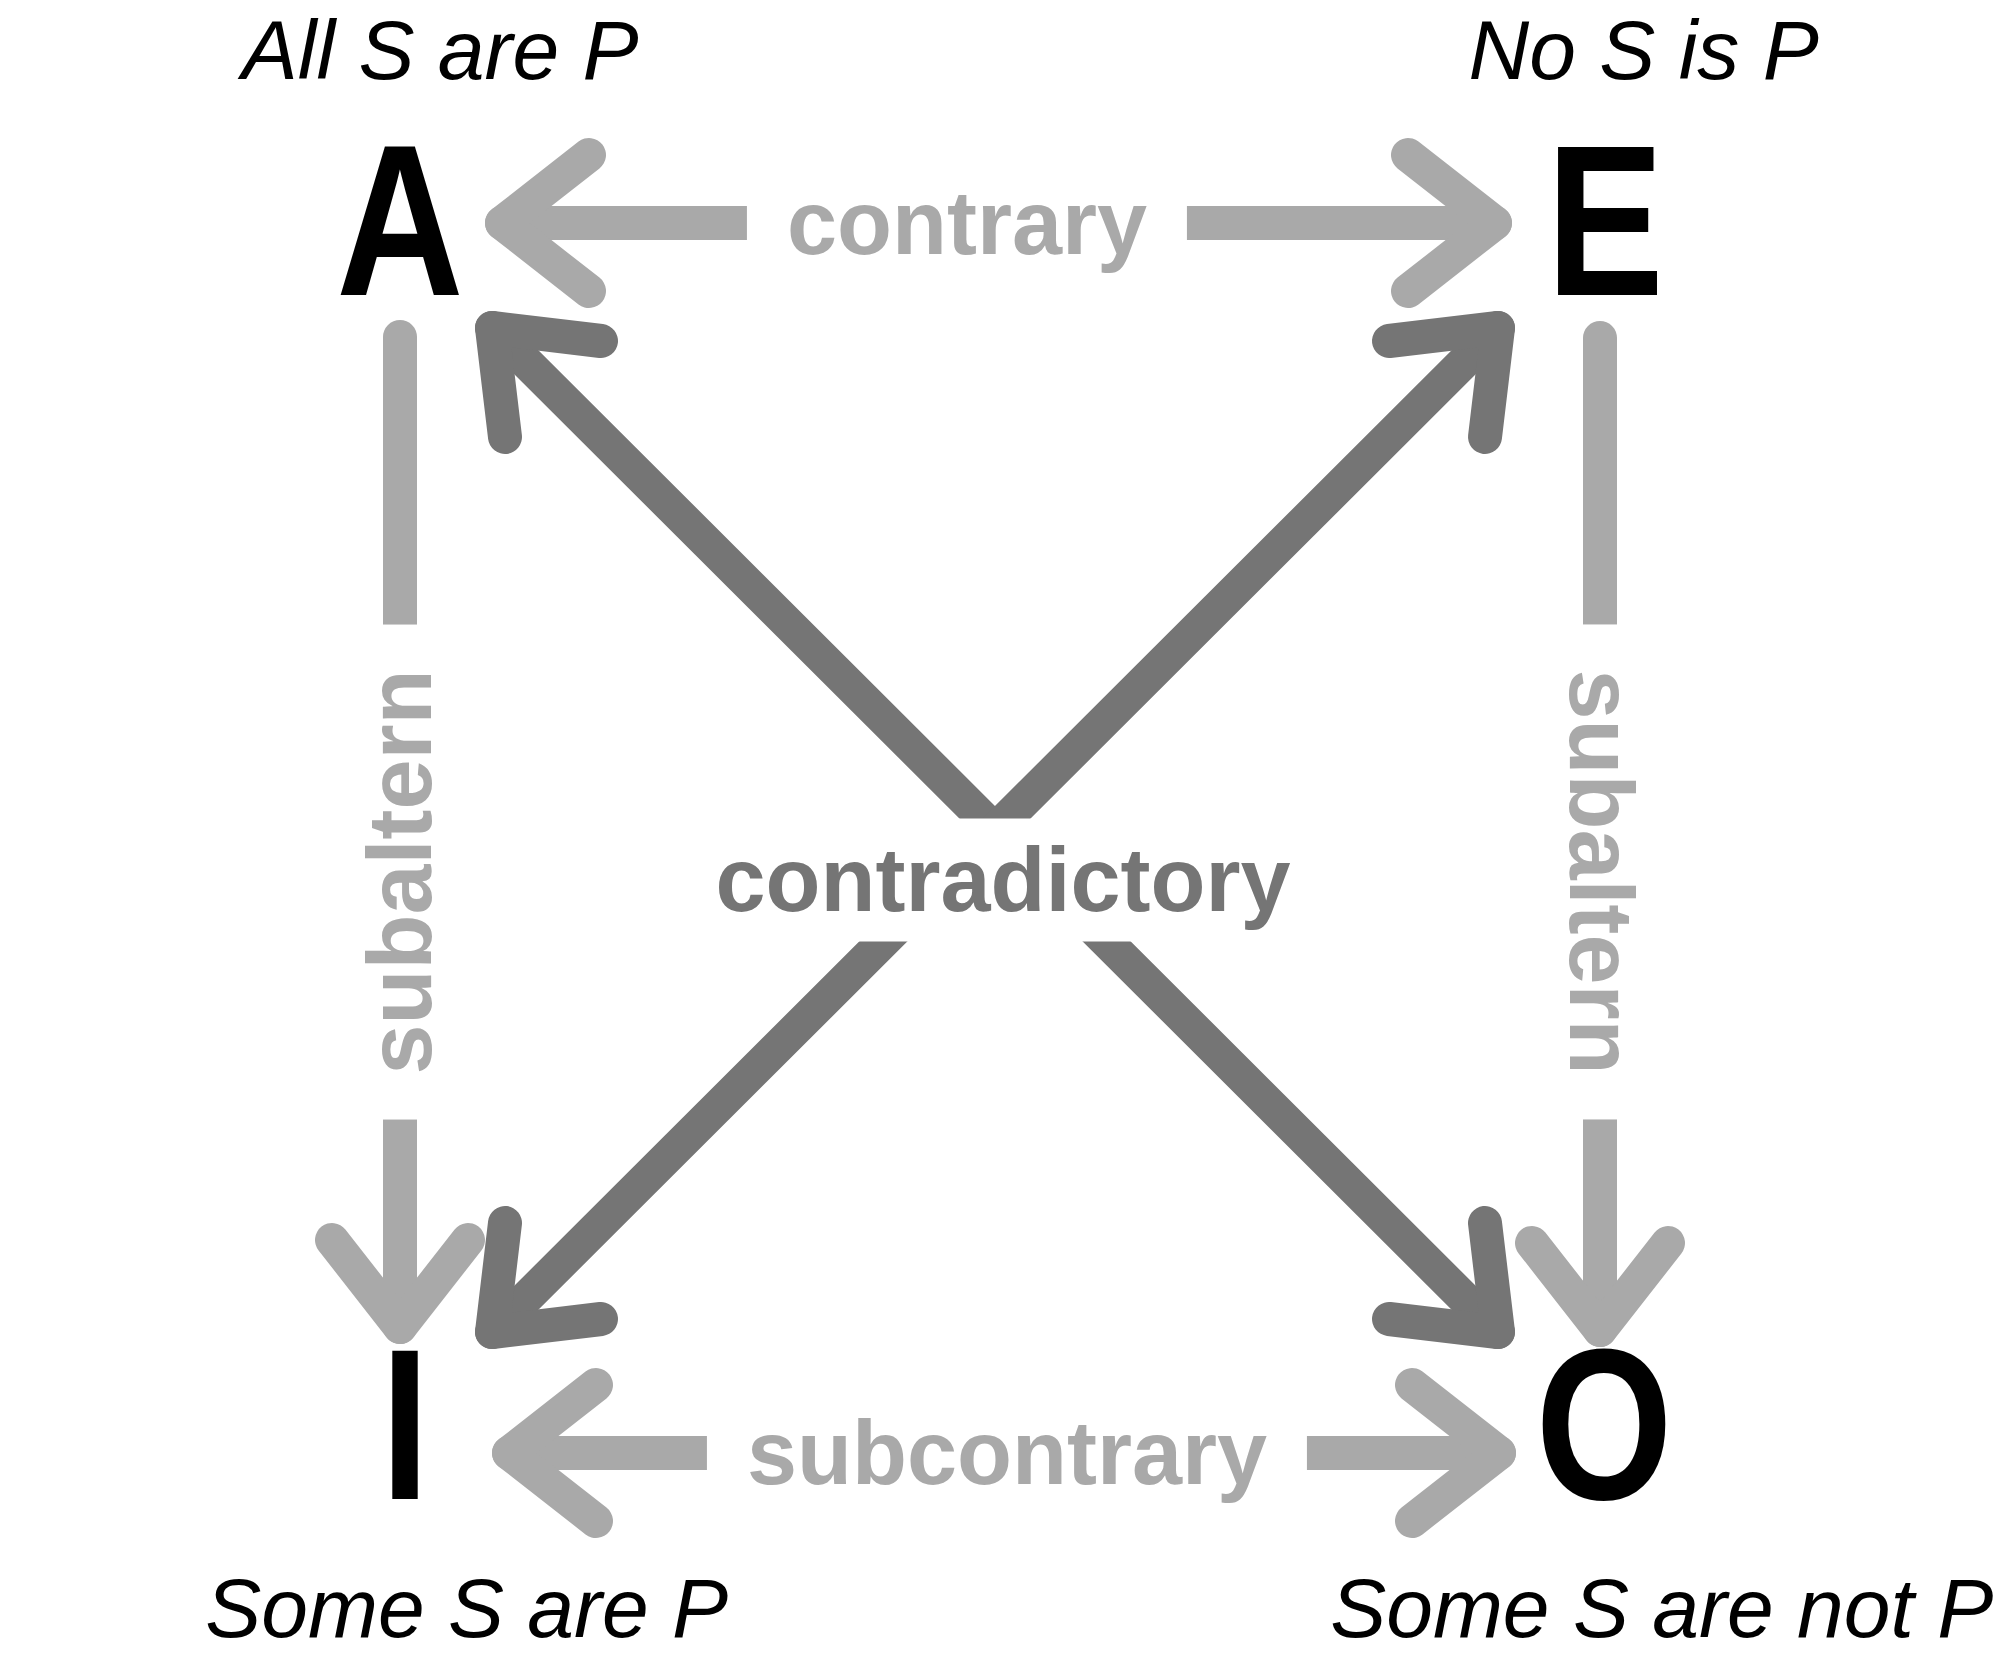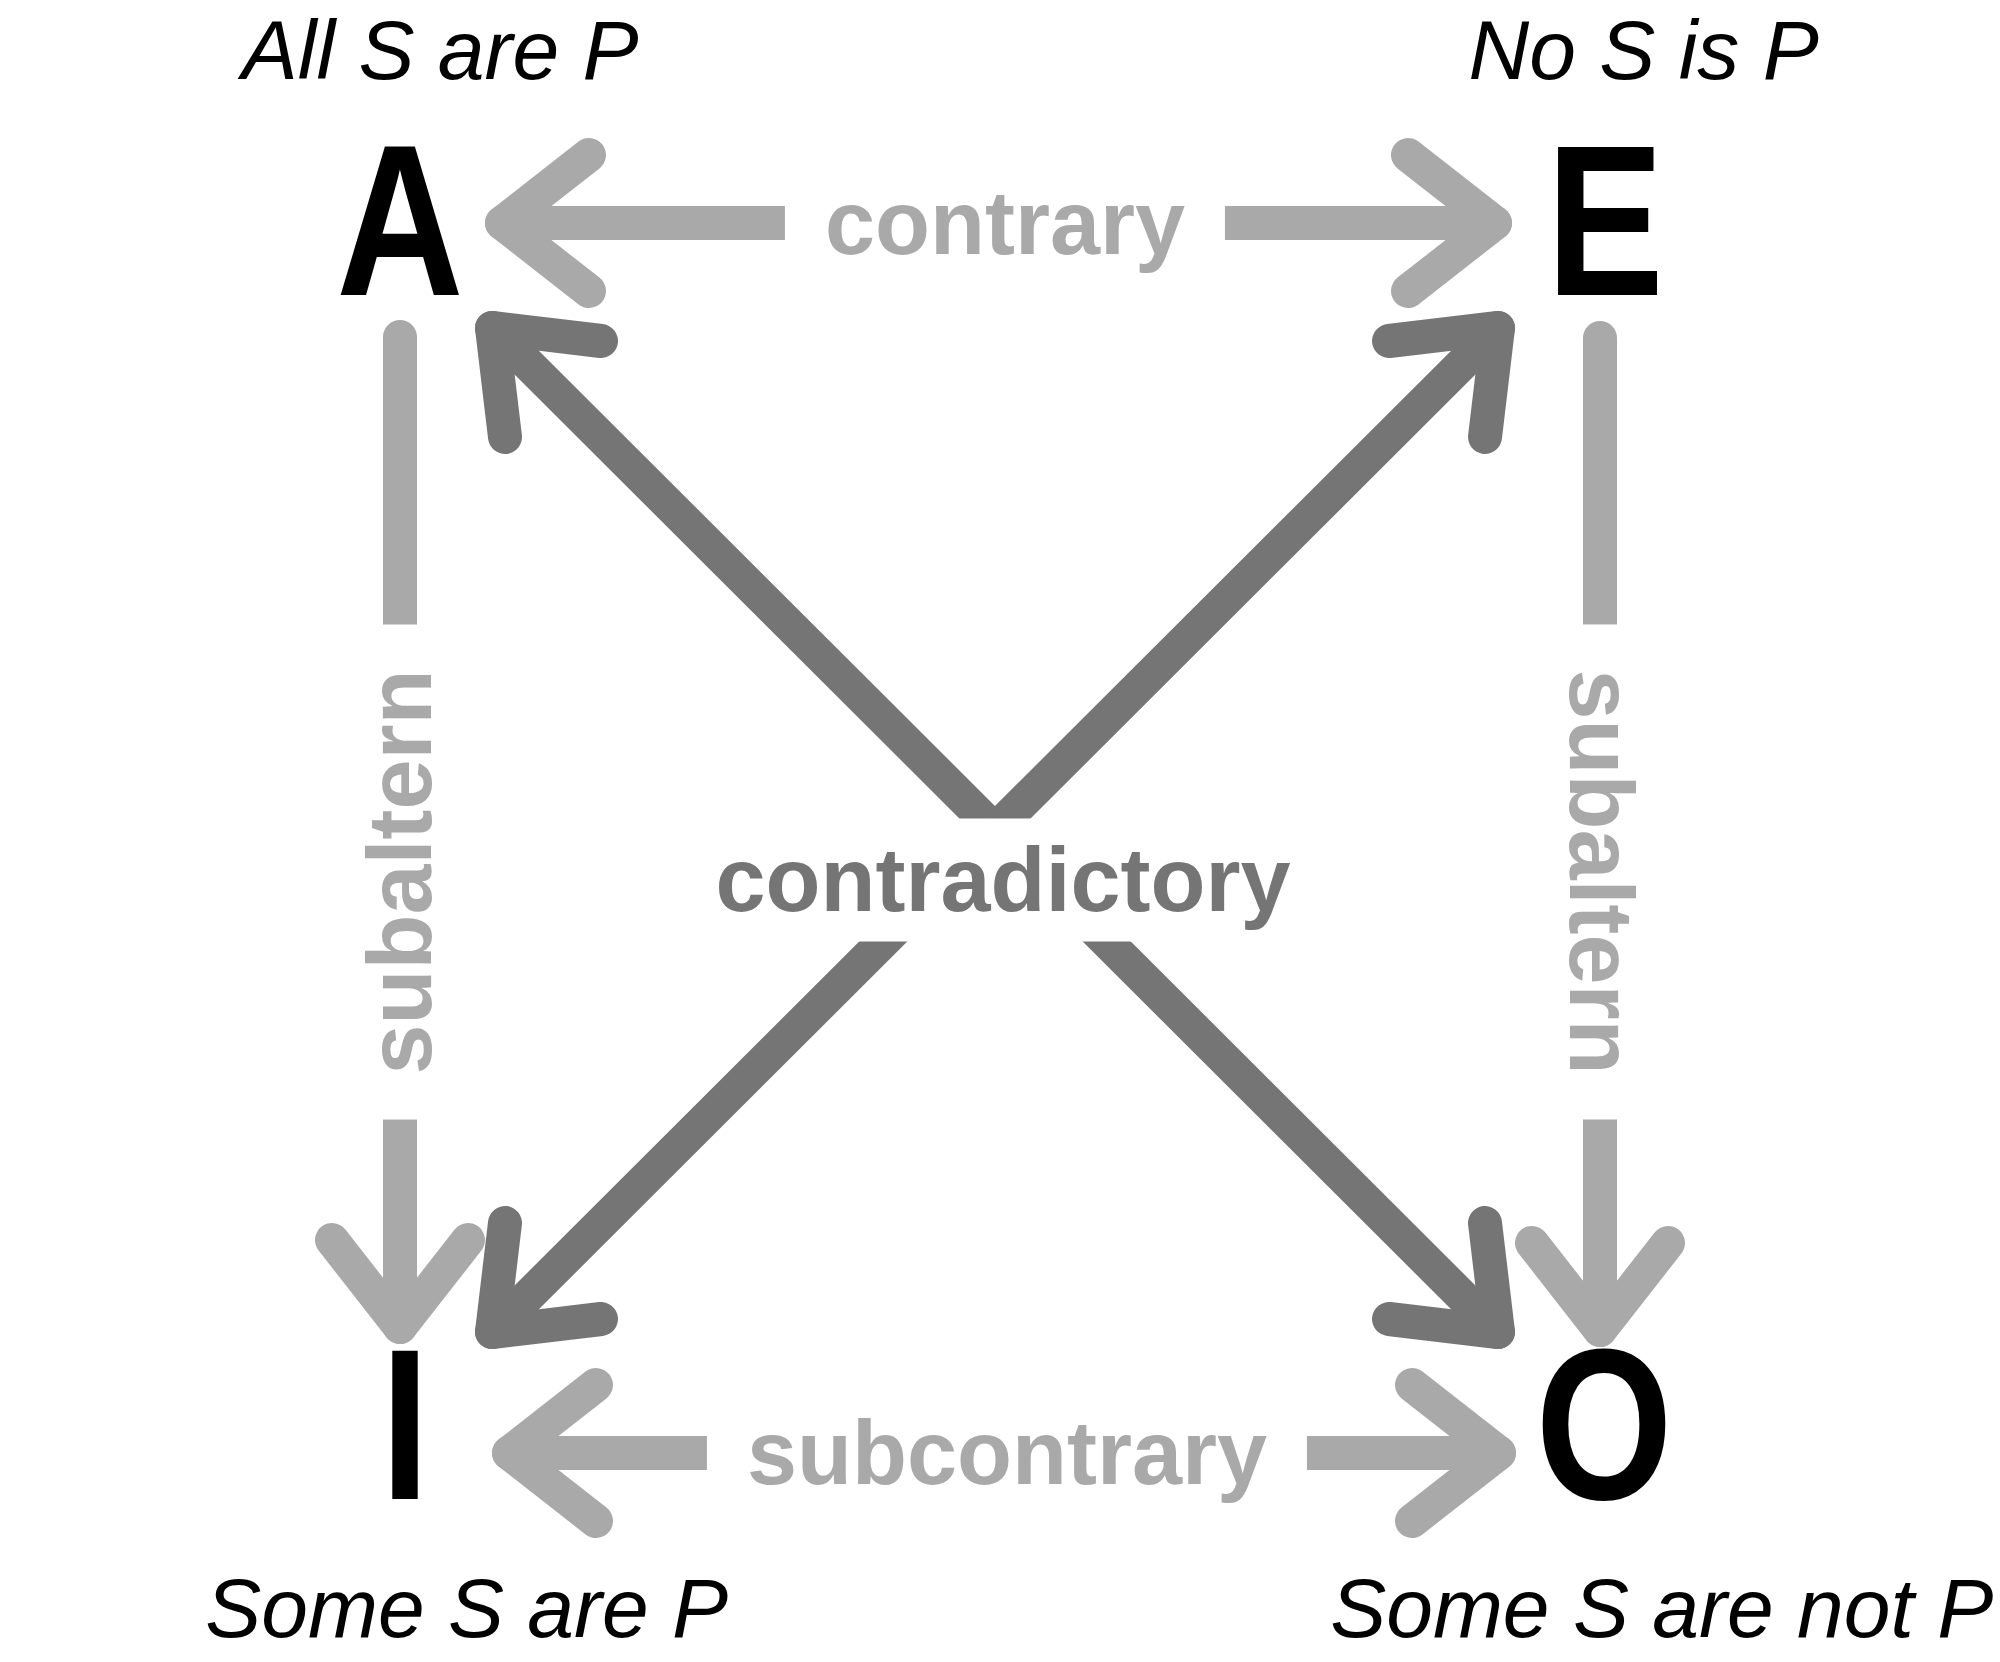--- a/index.html
+++ b/index.html
@@ -97,21 +97,21 @@
         <polyline points="601,1319 492,1332 505,1223"></polyline>
         <polyline points="1389,341 1498,328 1485,437"></polyline>
       </g>
     </g>
   </svg>
 
   <span class="rel-label rel-light lbl-subaltern-left" style="left:400px;top:872px;">subaltern</span>
 
   <span class="rel-label rel-light lbl-subaltern-right" style="left:1600px;top:872px;">subaltern</span>
 
-  <span class="rel-label rel-light lbl-contrary" style="left:1005px;top:223px;">contrary</span>
+  <span class="rel-label rel-light lbl-contrary" style="left:967px;top:223px;">contrary</span>
 
   <span class="rel-label rel-light lbl-subcontrary" style="left:1007px;top:1453px;">subcontrary</span>
 
   <span class="rel-label rel-dark lbl-contradictory" style="left:1003px;top:880px;">contradictory</span>
 
   <span class="corner-letter" style="left:400px;top:220px;">A</span>
 
   <span class="corner-letter" style="left:1605px;top:220px;">E</span>
 
   <span class="corner-letter" style="left:405px;top:1424px;">I</span>

